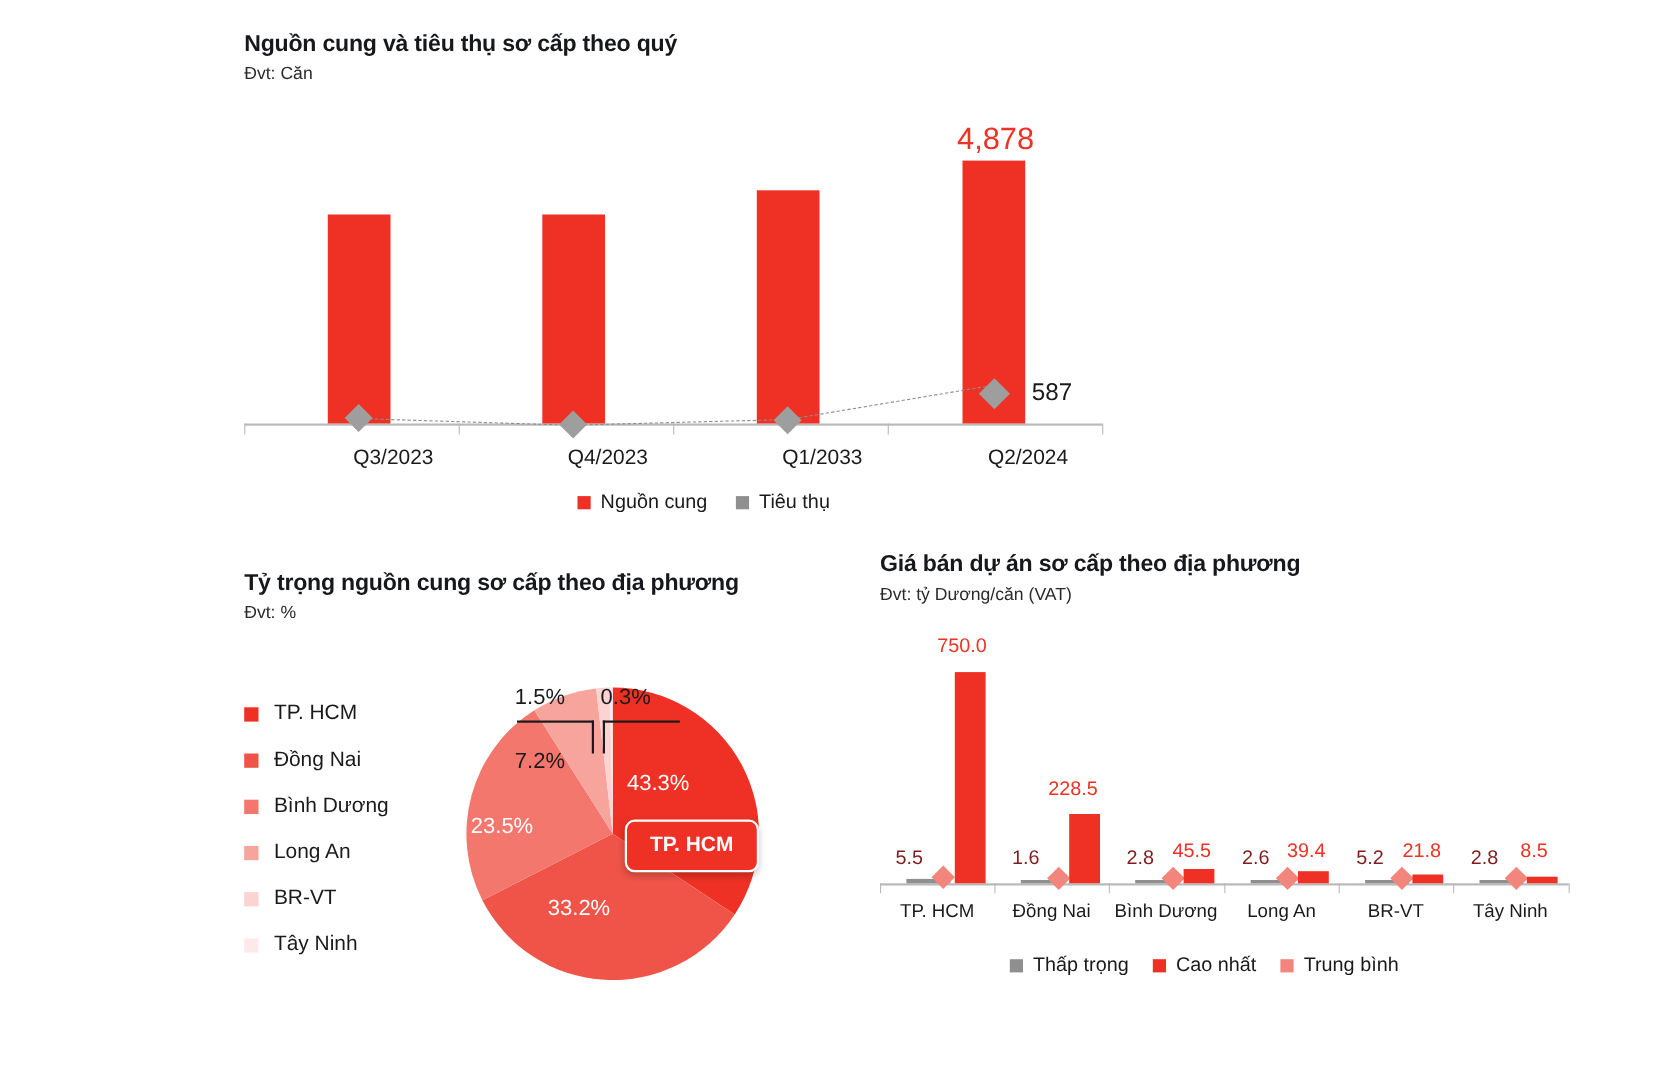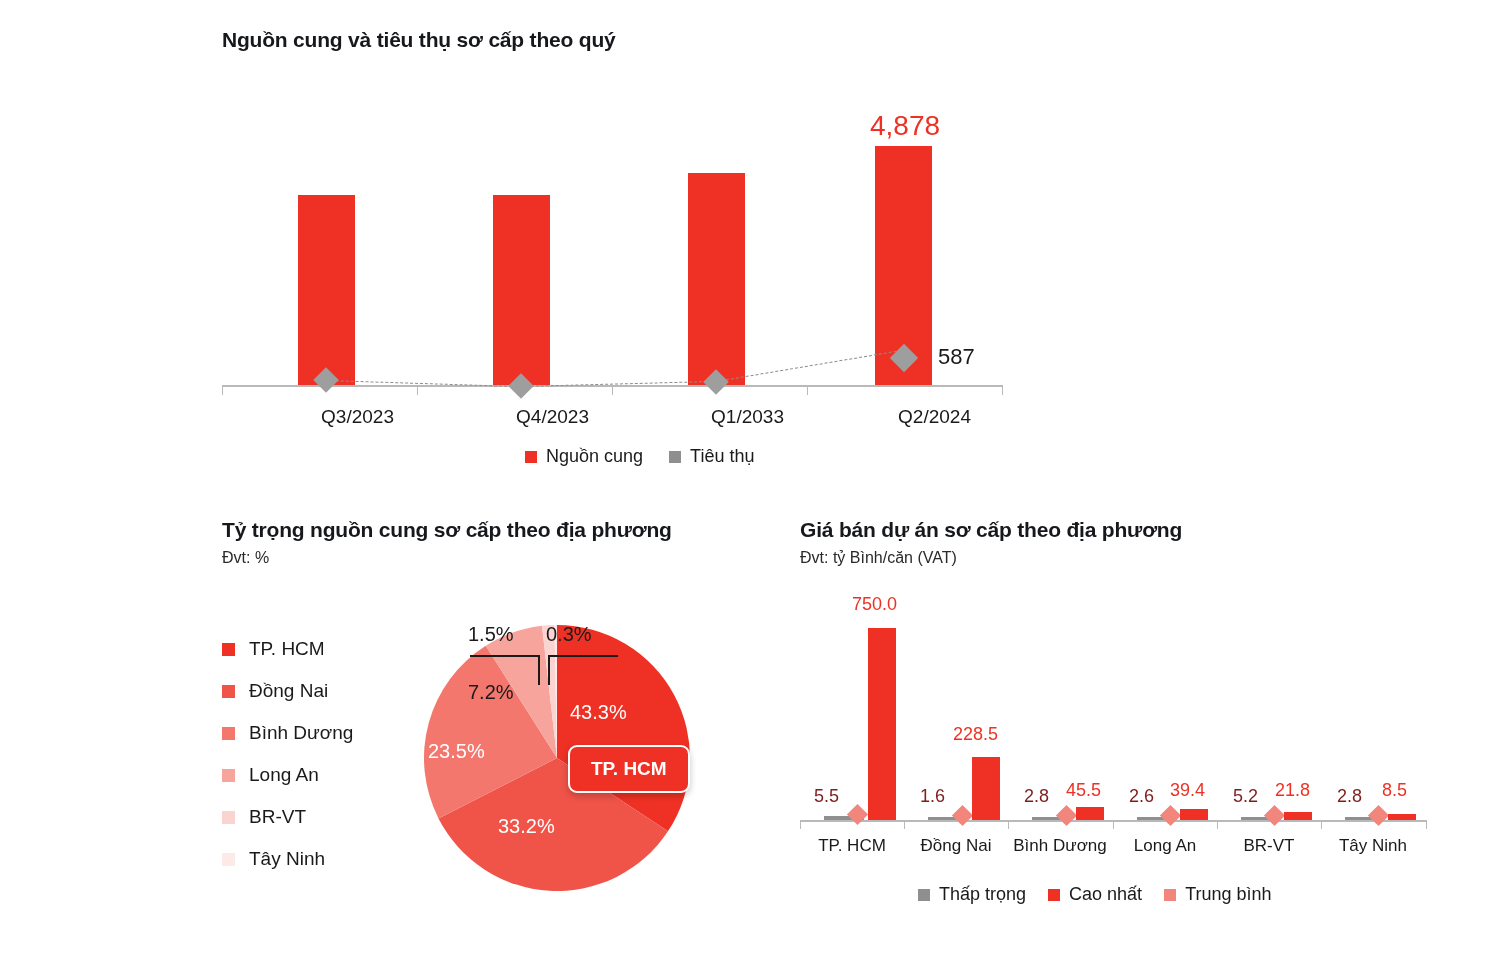--- a/index.html
+++ b/index.html
@@ -95,21 +95,21 @@
     border: 2px solid #ffffff;
     border-radius: 9px;
     color: #ffffff;
     font-size: 19px; font-weight: bold;
     padding: 11px 21px;
     box-shadow: 0 3px 7px rgba(0,0,0,0.22);
     white-space: nowrap;
   }
 
   
-  #price-panel { left: 800px; top: 518px; width: 650px; height: 400px; }
+  #price-panel { left: 800px; top: 501px; width: 650px; height: 400px; }
   #price-plot { left: 0px; top: 72px; width: 640px; height: 250px; }
   .pbar-red { position: absolute; background: #EE3124; }
   .pbar-gray { position: absolute; background: #8f8f8f; }
   .pdiamond {
     position: absolute; background: #F2867C; transform: rotate(45deg);
   }
   .pval-red {
     position: absolute; color: #EE3124; font-size: 18px; white-space: nowrap;
   }
   .pval-dark {
@@ -120,20 +120,21 @@
     text-align: center; white-space: nowrap;
   }
 </style>
 </head>
 <body>
 
 <div class="page">
 
   <div class="panel" id="top-chart">
     <div class="chart-title">Nguồn cung và tiêu thụ sơ cấp theo quý</div>
+    <div class="chart-sub">Đvt: Căn</div>
 
     <div class="plot" id="top-plot">
 
       <div class="axis-line" style="left:0px; top:297px; width:780px; height:2px;"></div>
 
       <div class="tick" style="left:0px; top:297px; height:10px;"></div>
       <div class="tick" style="left:195px; top:297px; height:10px;"></div>
       <div class="tick" style="left:390px; top:297px; height:10px;"></div>
       <div class="tick" style="left:585px; top:297px; height:10px;"></div>
       <div class="tick" style="left:780px; top:297px; height:10px;"></div>
@@ -228,21 +229,21 @@
       <div class="leader" style="left:126px; top:32px; width:70px; height:2px;"></div>
       <div class="leader" style="left:126px; top:32px; width:2px; height:30px;"></div>
       <div class="pie-pct dark" style="left:124px; top:0px;">0.3%</div>
 
       <div class="pie-badge" style="left:146px; top:122px;">TP. HCM</div>
     </div>
   </div>
 
   <div class="panel" id="price-panel">
     <div class="chart-title">Giá bán dự án sơ cấp theo địa phương</div>
-    <div class="chart-sub">Đvt: tỷ Bình/căn (VAT)</div>
+    <div class="chart-sub">Đvt: tỷ Dương/căn (VAT)</div>
 
     <div class="plot" id="price-plot">
 
       <div class="axis-line" style="left:0px; top:230px; width:626px; height:2px;"></div>
       <div class="tick" style="left:0px; top:230px; height:9px;"></div>
       <div class="tick" style="left:104px; top:230px; height:9px;"></div>
       <div class="tick" style="left:208px; top:230px; height:9px;"></div>
       <div class="tick" style="left:313px; top:230px; height:9px;"></div>
       <div class="tick" style="left:417px; top:230px; height:9px;"></div>
       <div class="tick" style="left:521px; top:230px; height:9px;"></div>

